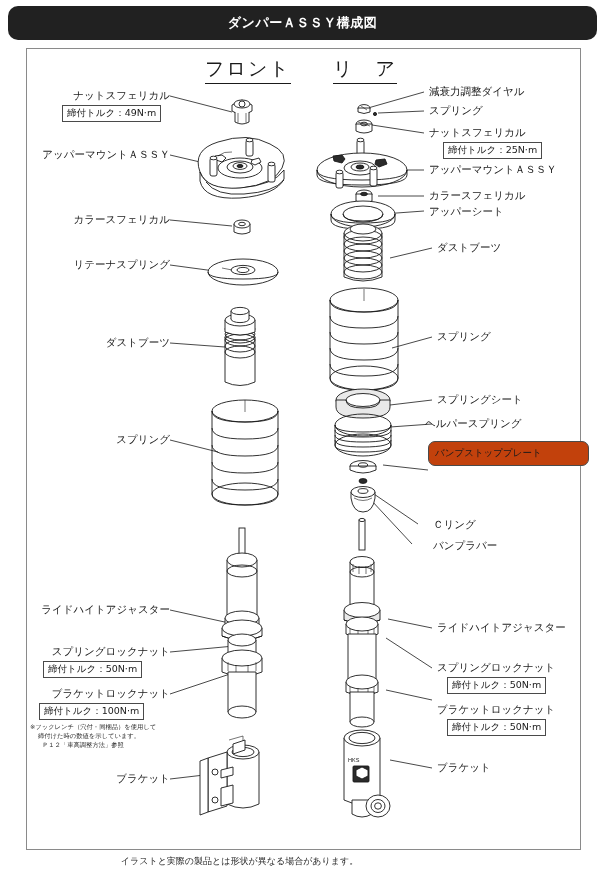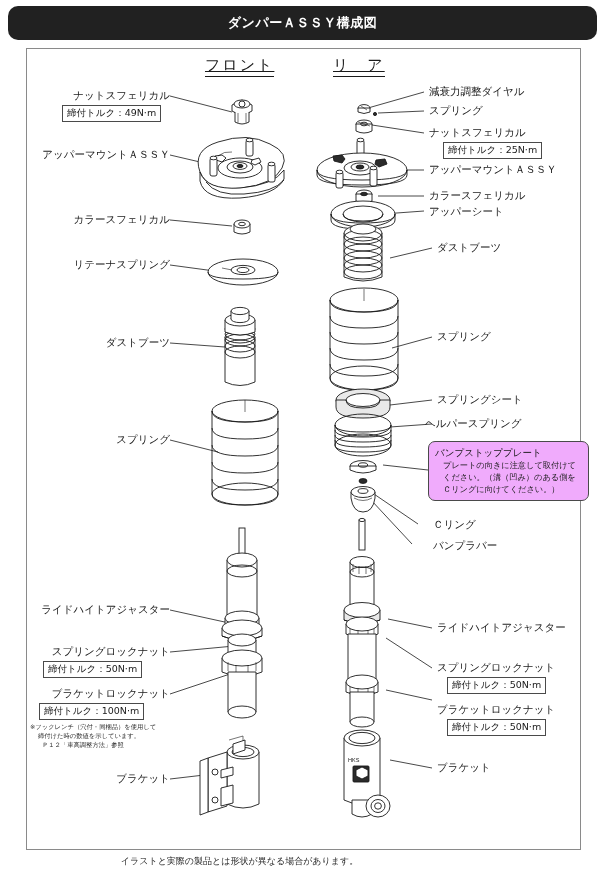--- a/index.html
+++ b/index.html
@@ -7,33 +7,33 @@
        font-family:"DejaVu Sans","Liberation Sans",sans-serif;color:#1a1a1a;}
 
   #banner{position:absolute;left:8px;top:6px;width:589px;height:34px;
           background:#212121;border-radius:10px;display:flex;align-items:center;
           justify-content:center;}
   #banner-title{color:#fff;font-size:13px;font-weight:bold;letter-spacing:.5px;}
 
   #frame{position:absolute;left:26px;top:48px;width:553px;height:800px;
          border:1px solid #8a8a8a;background:#fff;}
 
-  .col-head{position:absolute;font-size:15px;letter-spacing:2px;
-            border-bottom:1.6px solid #1a1a1a;padding-bottom:1px;text-decoration:underline;}
+  .col-head{position:absolute;font-size:19px;letter-spacing:2px;
+            border-bottom:1.6px solid #1a1a1a;padding-bottom:1px;}
   #head-front{left:205px;top:56px;}
   #head-rear{left:333px;top:56px;}
 
   .lbl{position:absolute;font-size:10.5px;white-space:nowrap;line-height:1.25;}
   .lbl.r{text-align:right;}
   .torque{position:absolute;font-size:9.5px;border:1px solid #4a4a4a;
           padding:1px 4px;background:#fff;white-space:nowrap;}
   .note-sm{position:absolute;font-size:6.3px;line-height:1.45;white-space:pre;color:#2a2a2a;}
 
   #callout{position:absolute;left:428px;top:441px;width:148px;
-           border:1px solid #4a4a4a;border-radius:7px;background:#f0abfc;
+           border:1px solid #4a4a4a;border-radius:7px;background:#c2410c;
            padding:4px 5px 5px 6px;font-size:8.2px;line-height:1.42;}
   #callout .ct{font-size:9.5px;margin-bottom:1px;}
   #callout .cb{padding-left:8px;}
 
   #footer{position:absolute;left:0;top:855px;width:479px;text-align:center;
           font-size:9px;color:#2a2a2a;}
 
   svg.art{position:absolute;left:0;top:0;width:605px;height:879px;
           pointer-events:none;overflow:visible;}
   .ln{stroke:#1a1a1a;stroke-width:.8;fill:none;}
@@ -379,21 +379,20 @@
 <div class="lbl" style="left:429px;top:189px;">カラースフェリカル</div>
 <div class="lbl" style="left:429px;top:205px;">アッパーシート</div>
 
 <div class="lbl" style="left:437px;top:241px;">ダストブーツ</div>
 <div class="lbl" style="left:437px;top:330px;">スプリング</div>
 <div class="lbl" style="left:437px;top:393px;">スプリングシート</div>
 <div class="lbl" style="left:425px;top:417px;">ヘルパースプリング</div>
 
 <div id="callout">
   <div class="ct">バンプストッププレート</div>
-  <div class="cb">プレートの向きに注意して取付けてください。（溝（凹み）のある側をＣリングに向けてください。）</div>
 </div>
 
 <div class="lbl" style="left:433px;top:518px;">Ｃリング</div>
 <div class="lbl" style="left:433px;top:539px;">バンプラバー</div>
 
 <div class="lbl" style="left:437px;top:621px;">ライドハイトアジャスター</div>
 <div class="lbl" style="left:437px;top:661px;">スプリングロックナット</div>
 <div class="torque" style="left:447px;top:677px;">締付トルク：50N·m</div>
 <div class="lbl" style="left:437px;top:703px;">ブラケットロックナット</div>
 <div class="torque" style="left:447px;top:719px;">締付トルク：50N·m</div>

